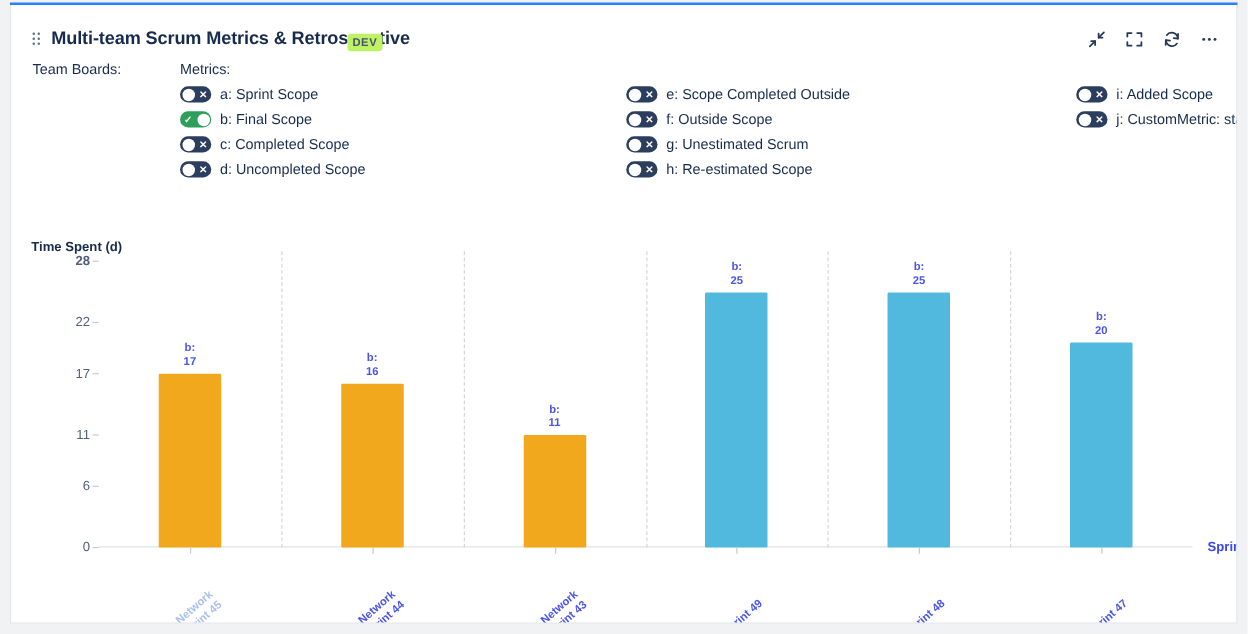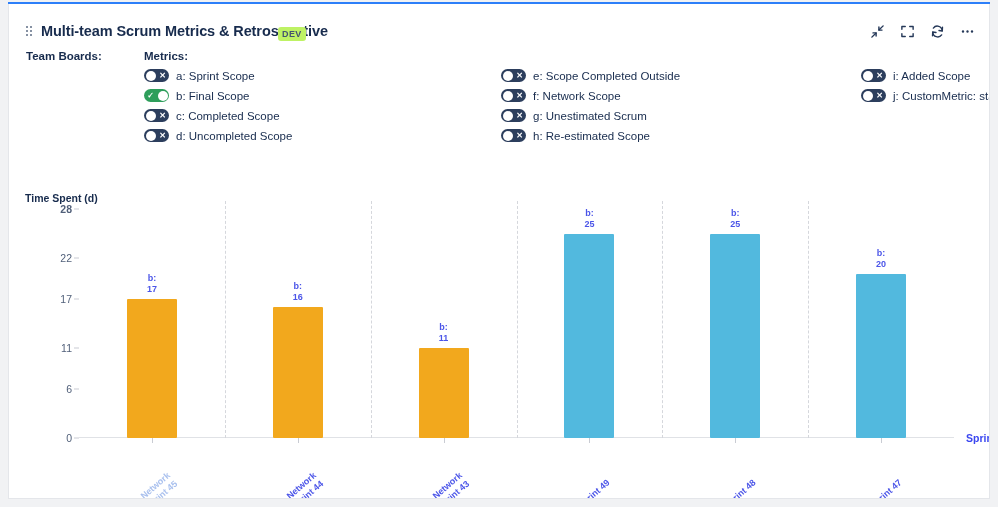--- a/index.html
+++ b/index.html
@@ -45,21 +45,21 @@
     display:flex;gap:14px;align-items:center;
   }
   .hicon{
     width:16px;height:16px;color:#253858;cursor:pointer;
     display:flex;align-items:center;justify-content:center;
   }
   .hicon svg{display:block;}
   
   .controls{position:absolute;left:0;top:46px;width:100%;}
   .col-title{
-    font-size:11.5px;font-weight:bold;color:#172b4d;
+    font-size:11.5px;font-weight:normal;color:#172b4d;
     margin-bottom:5px;
   }
   .boards{position:absolute;left:17px;top:0;width:110px;}
   .board-row{
     display:flex;align-items:center;gap:5px;height:16px;margin-bottom:2px;
   }
   .swatch{width:11px;height:11px;border-radius:1px;flex:none;}
   .board-label{font-size:11.5px;color:#3b6bf5;white-space:nowrap;}
   .metrics{position:absolute;left:135px;top:0;right:10px;}
   .metrics-grid{
@@ -234,21 +234,21 @@
               <span class="tg-mark">✕</span>
               <span class="knob"></span>
             </span>
             <span class="metric-label">e: Scope Completed Outside</span>
           </div>
           <div class="metric-row" style="left: 357px; top: 20px;">
             <span class="toggle">
               <span class="tg-mark">✕</span>
               <span class="knob"></span>
             </span>
-            <span class="metric-label">f: Network Scope</span>
+            <span class="metric-label">f: Outside Scope</span>
           </div>
           <div class="metric-row" style="left: 357px; top: 40px;">
             <span class="toggle">
               <span class="tg-mark">✕</span>
               <span class="knob"></span>
             </span>
             <span class="metric-label">g: Unestimated Scrum</span>
           </div>
           <div class="metric-row" style="left: 357px; top: 60px;">
             <span class="toggle">

